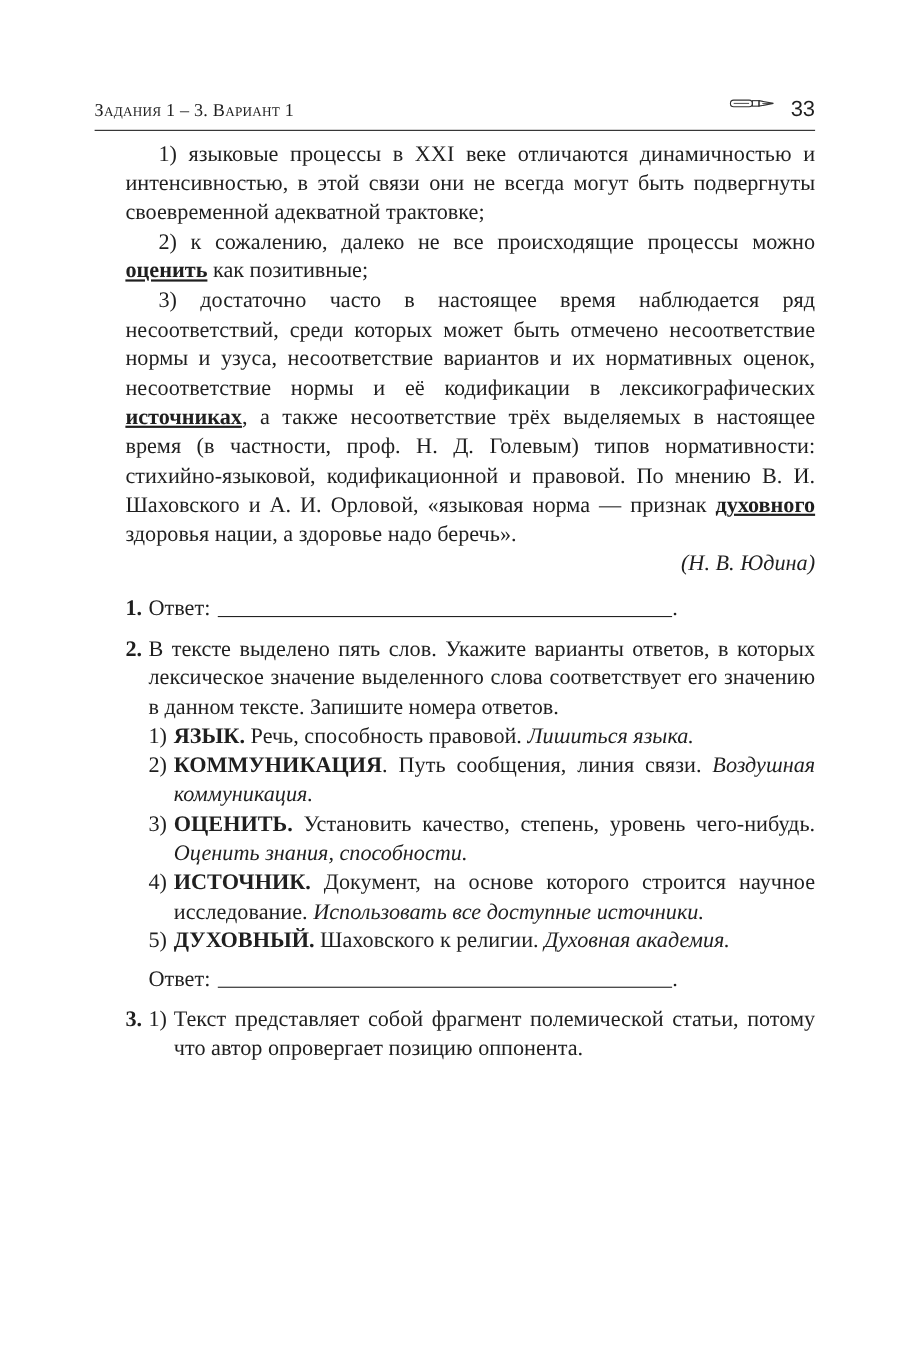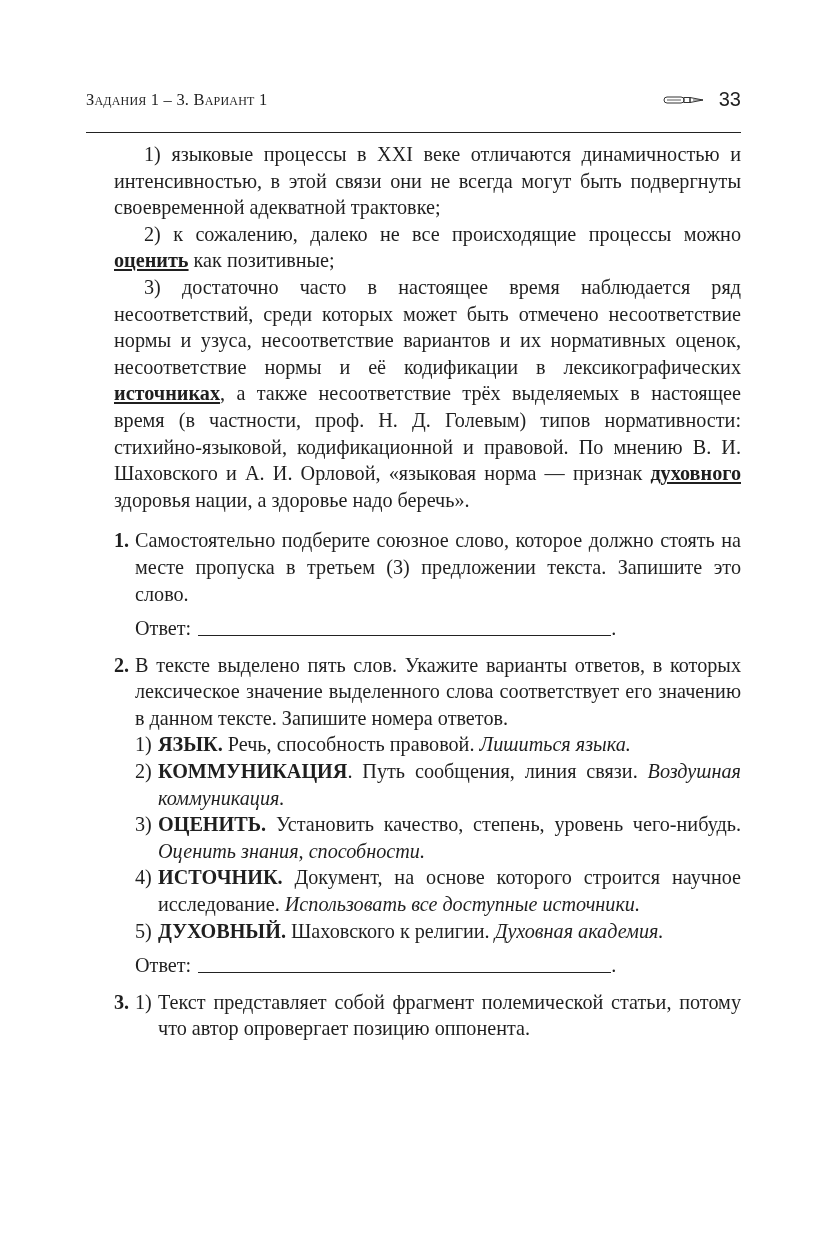--- a/index.html
+++ b/index.html
@@ -4,24 +4,24 @@
   <style>
     html, body { margin: 0; padding: 0; background: #ffffff; }
     body {
       width: 827px; height: 1241px; position: relative; overflow: hidden;
       font-family: "Liberation Serif", "DejaVu Serif", serif;
       color: #1f1f1f;
     }
     .page { position: absolute; left: 86px; top: 84px; width: 655px; }
     .header {
       display: flex; align-items: flex-end; justify-content: space-between;
-      border-bottom: 1.2px solid #222; padding-bottom: 22px; height: 26px;
+      border-bottom: 1.2px solid #222; padding-bottom: 8px; height: 26px;
     }
     .header-title { font-size: 16.5px; letter-spacing: 0.2px; font-variant: small-caps; }
-    .header-right { display: flex; align-items: flex-end; gap: 12px; }
+    .header-right { display: flex; gap: 12px; }
     .pen-icon { width: 44px; height: 12px; margin-bottom: 4px; }
     .page-number { font-family: "Liberation Sans", "DejaVu Sans", sans-serif; font-size: 20px; line-height: 22px; }
 
     .text { font-size: 20.2px; line-height: 26.6px; text-align: justify; margin-left: 28px; }
     .para { margin: 0; text-indent: 30px; }
     .first-para { margin-top: 8px; }
     .hl { font-weight: bold; text-decoration: underline; text-underline-offset: 2px; }
     .source { text-align: right; font-style: italic; margin-top: 0px; }
 
     .task { position: relative; padding-left: 21px; margin-top: 10px; }
@@ -49,24 +49,24 @@
         <line x1="30" y1="6" x2="40" y2="6" stroke="#333" stroke-width="0.8"></line>
       </svg>
       <span class="page-number">33</span>
     </span>
   </div>
 
   <div class="text">
     <p class="para first-para">1) языковые процессы в XXI веке отличаются динамичностью и интенсивностью, в этой связи они не всегда могут быть подвергнуты своевременной адекватной трактовке;</p>
     <p class="para"><span>2) к сожалению, далеко не все происходящие процессы можно </span><span class="hl">оценить</span><span> как позитивные;</span></p>
     <p class="para"><span>3) достаточно часто в настоящее время наблюдается ряд несоответствий, среди которых может быть отмечено несоответствие нормы и узуса, несоответствие вариантов и их нормативных оценок, несоответствие нормы и её кодификации в лексикографических </span><span class="hl">источниках</span><span>, а также несоответствие трёх выделяемых в настоящее время (в частности, проф. Н. Д. Голевым) типов нормативности: стихийно-языковой, кодификационной и правовой. По мнению В. И. Шаховского и А. И. Орловой, «языковая норма — признак </span><span class="hl">духовного</span><span> здоровья нации, а здоровье надо беречь».</span></p>
+    <div class="source">(Н. В. Юдина)</div>
 
     <div class="task" style="margin-top:14px;">
       <span class="task-num">1.</span>
-      <div>Самостоятельно подберите союзное слово, которое должно стоять на месте пропуска в третьем (3) предложении текста. Запишите это слово.</div>
       <div class="answer">
         <span>Ответ:</span>
         <span class="answer-line"></span>
         <span>.</span>
       </div>
     </div>
 
     <div class="task">
       <span class="task-num">2.</span>
       <div>В тексте выделено пять слов. Укажите варианты ответов, в которых лексическое значение выделенного слова соответствует его значению в данном тексте. Запишите номера ответов.</div>

